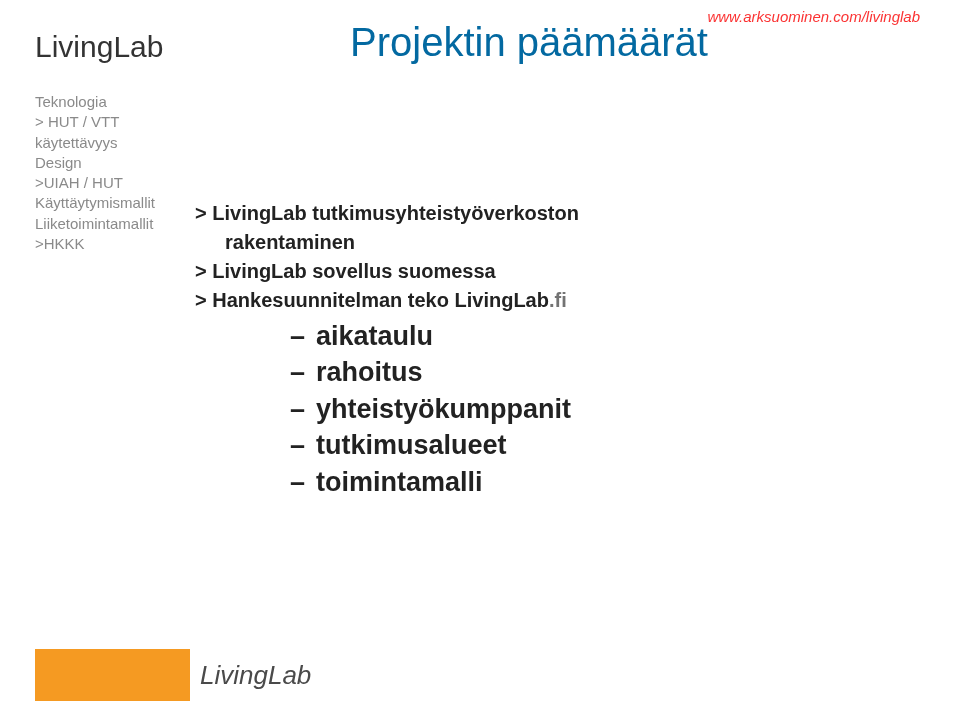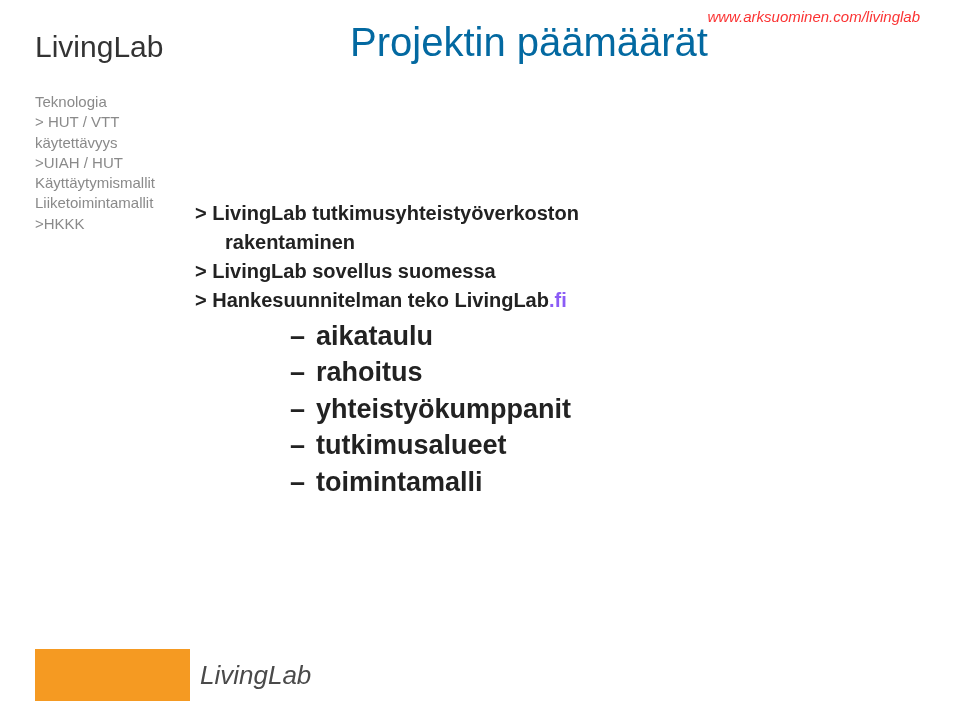--- a/index.html
+++ b/index.html
@@ -12,21 +12,21 @@
   .top-title { position: absolute; top: 30px; left: 35px; font-size: 30px; font-family: Arial, Helvetica, sans-serif; color: #333; }
 
   .heading { position: absolute; top: 20px; left: 350px; font-size: 40px; color: #0369a1; font-family: Arial, Helvetica, sans-serif; }
 
   .sidebar { position: absolute; top: 92px; left: 35px; width: 180px; font-family: Arial, Helvetica, sans-serif; }
   .sidebar .item { font-size: 15px; font-weight: normal; color: #8A8A8A; line-height: 1.35; }
 
   .main { position: absolute; top: 200px; left: 195px; width: 720px; font-family: Arial, Helvetica, sans-serif; }
   .main-line { font-size: 20px; font-weight: bold; color: #222; line-height: 1.35; margin-bottom: 2px; }
   .main-line.indent1 { padding-left: 30px; }
-  .blue { color: #8b5cf6; }
+  .blue { color: #737373; }
 
   .sub-list { margin-top: 4px; padding-left: 95px; }
   .sub-item { font-size: 27px; font-weight: bold; color: #222; line-height: 1.35; display: flex; align-items: baseline; gap: 12px; }
   .sub-item .dash { width: 14px; flex: 0 0 14px; }
 
   .orange-block { position: absolute; left: 35px; bottom: 20px; width: 155px; height: 52px; background: #F59A22; }
   .footer-title { position: absolute; left: 200px; bottom: 30px; font-size: 26px; font-style: italic; color: #4A4A4A; font-family: Arial, Helvetica, sans-serif; }
 </style>
 </head>
 <body>
@@ -36,20 +36,21 @@
   <div class="url">www.arksuominen.com/livinglab</div>
 
   <div class="top-title">LivingLab</div>
 
   <div class="heading">Projektin päämäärät</div>
 
   <div class="sidebar">
     <div class="item">Teknologia</div>
     <div class="item">&gt; HUT / VTT</div>
     <div class="item">käytettävyys</div>
+    <div class="item">Design</div>
     <div class="item">&gt;UIAH / HUT</div>
     <div class="item">Käyttäytymismallit</div>
     <div class="item">Liiketoimintamallit</div>
     <div class="item">&gt;HKKK</div>
   </div>
 
   <div class="main">
     <div class="main-line">&gt; LivingLab tutkimusyhteistyöverkoston</div>
     <div class="main-line indent1">rakentaminen</div>
     <div class="main-line">&gt; LivingLab sovellus suomessa</div>

